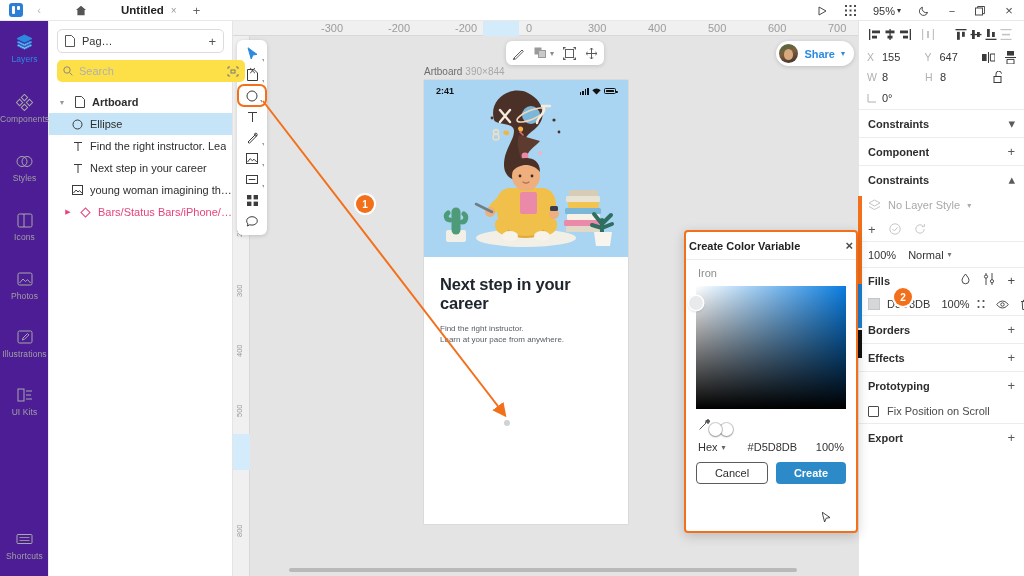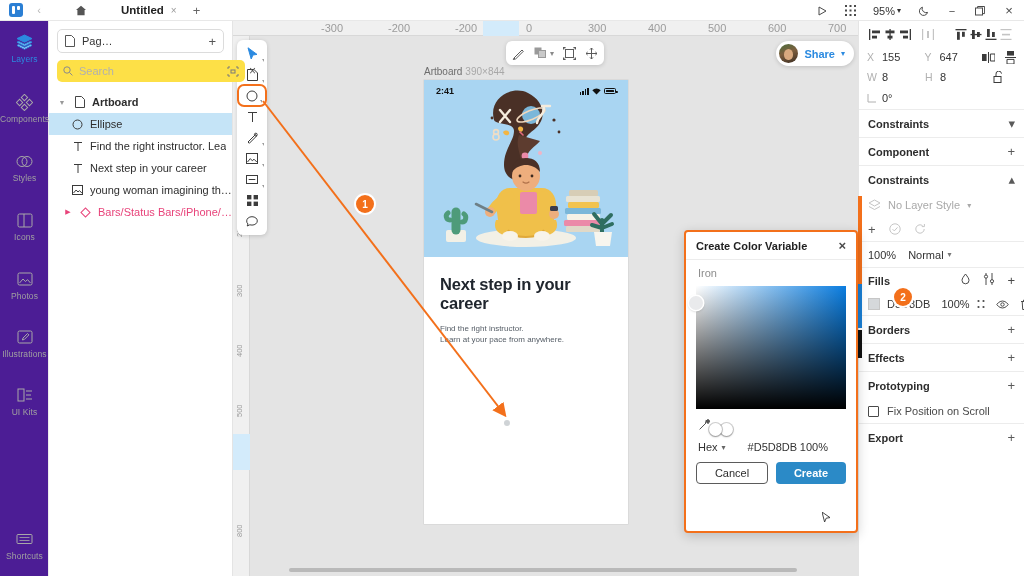--- a/index.html
+++ b/index.html
@@ -280,21 +280,21 @@
   .guide-blue { position:absolute; background:#1a7fd4; z-index:50; }
   .guide-dark { position:absolute; background:#111; z-index:50; }
 
   
   .dialog {
     position: absolute; left: 684px; top: 230px; width: 174px; height: 303px;
     background: #fff; border: 2px solid #f3701b; border-radius: 4px;
     box-shadow: 0 3px 12px rgba(0,0,0,.18); z-index: 70; overflow: hidden;
   }
   .dlg-head {
-    height: 28px; display: flex; align-items: center; padding: 0 10px;
+    height: 28px; display: flex; align-items: center; padding: 0 3px;
     border-bottom: 1px solid #ececec; font-weight: bold; font-size: 11px; color: #222;
   }
   .dlg-head .x { margin-left: auto; color: #4a4a4a; font-size: 13px; }
   .dlg-name {
     height: 26px; display: flex; align-items: center; padding: 0 12px;
     color: #8d8d8d; font-size: 11px;
   }
   .sv-area {
     margin: 0 10px; height: 123px; position: relative;
     background:
@@ -316,21 +316,21 @@
     height: 10px; border-radius: 5px; margin-top: 8px; position: relative;
     background:
       linear-gradient(to right, rgba(213,216,219,0), rgba(213,216,219,1)),
       repeating-conic-gradient(#d9d9d9 0% 25%, #fff 0% 50%) 0 0/6px 6px;
   }
   .knob {
     position: absolute; top: -2px; width: 13px; height: 13px; border-radius: 50%;
     background: #fff; box-shadow: 0 0 0 1px rgba(0,0,0,.18), 0 1px 2px rgba(0,0,0,.3);
   }
   .hexrow {
-    display: flex; align-items: center; padding: 10px 28px 0 12px; font-size: 11px; color: #333;
+    display: flex; align-items: center; padding: 10px 12px 0 12px; font-size: 11px; color: #333;
   }
   .hexrow .mode { display: flex; align-items: center; gap: 4px; color:#333; }
   .hexrow .hexval { margin-left: 22px; }
   .hexrow .pct { margin-left: auto; }
   .dlg-btns { display: flex; gap: 8px; padding: 9px 10px 0 10px; }
   .btn {
     flex: 1; height: 22px; border-radius: 4px; font-size: 11px;
     display: flex; align-items: center; justify-content: center;
     font-family: "Liberation Sans", sans-serif;
   }

